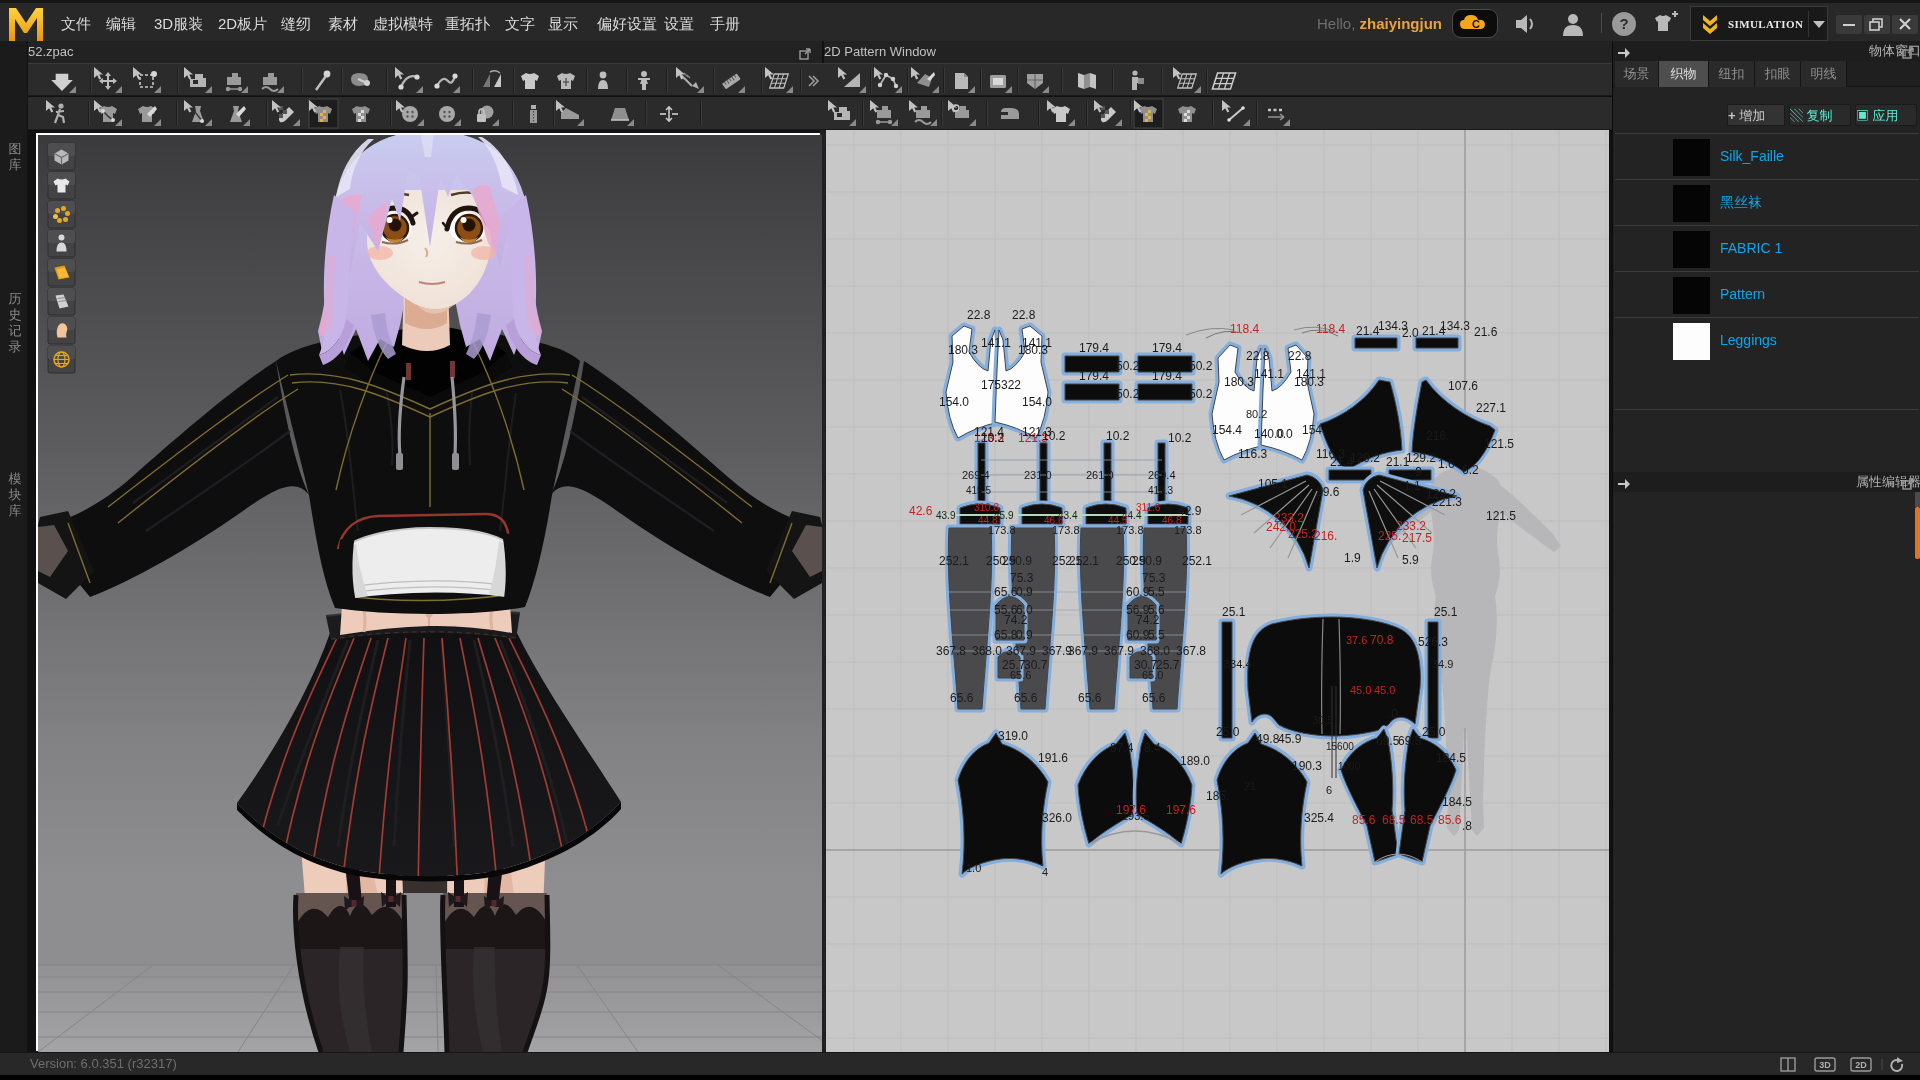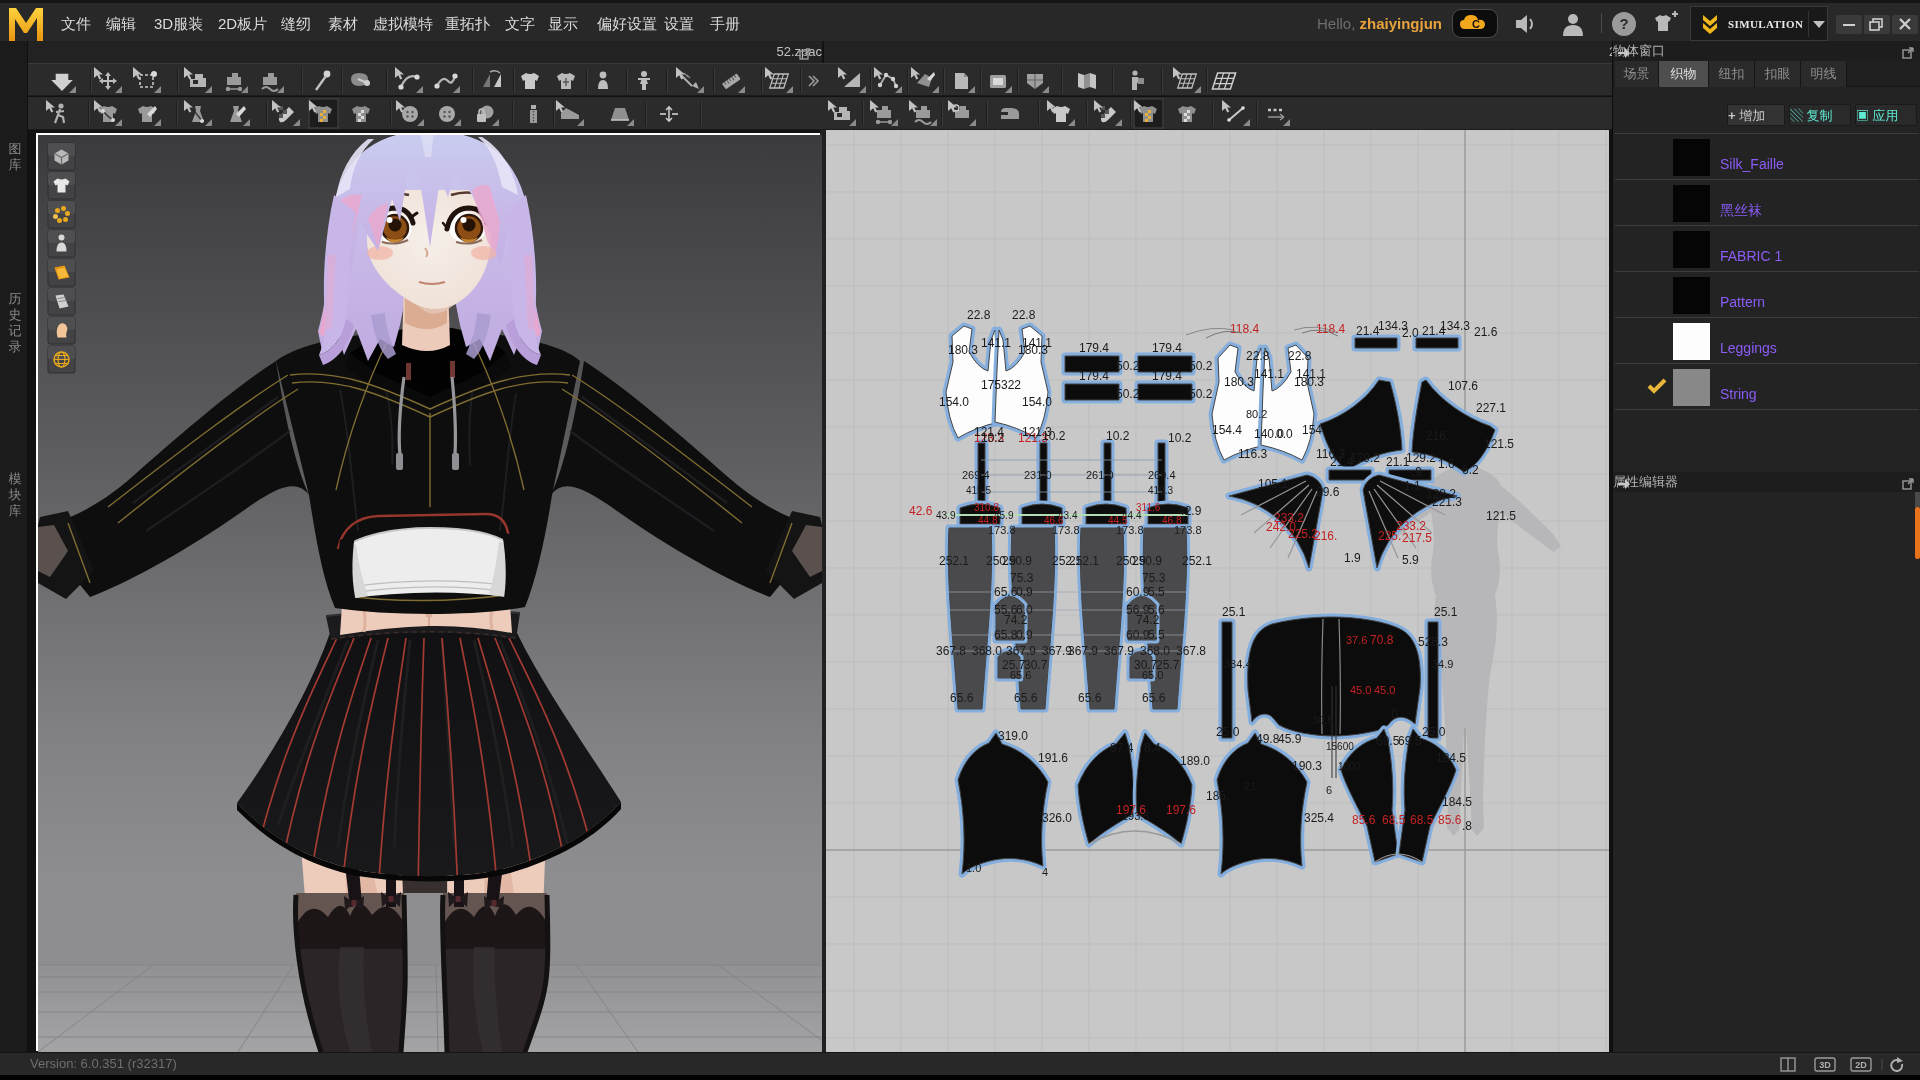--- a/index.html
+++ b/index.html
@@ -8,42 +8,42 @@
 #menubar { position:absolute; left:0; top:0; width:1920px; height:41px; background:#282828; border-top:3px solid #161616;padding-left:12px;}
 #logo { position:absolute; left:8px; top:5px; width:36px; height:33px; }
 .menu { position:absolute; top:0; height:41px; line-height:41px; color:#dcdcdc; font-size:15px; }
 #hello { position:absolute; top:0; height:41px; line-height:41px; font-size:15px; color:#6e6e6e; right:478px;}
 #hello b { color:#e8a33d; font-weight:bold; }
 
 #leftstrip { position:absolute; left:0; top:41px; width:28px; height:1011px; background:#1b1b1b; border-right:1px solid #111;}
 #leftstrip .vtab { position:absolute; left:7px; width:16px; color:#8a8a8a; font-size:13px; line-height:16px; text-align:center; }
 
 .ptitle { position:absolute; top:41px; height:22px; background:#222222; color:#c0c0c0;
-  font-size:13px; text-align:right; line-height:21px; }
+  font-size:13px; text-align:left; line-height:21px; }
 
 #tb1 { position:absolute; left:28px; top:63px; width:1584px; height:33px; background:#2b2b2b; border-top:1px solid #3a3a3a; border-bottom:1px solid #1a1a1a;}
 #tb2 { position:absolute; left:28px; top:97px; width:1584px; height:33px; background:#2b2b2b; border-bottom:1px solid #1a1a1a;}
 
 #view3d { position:absolute; left:36px; top:133px; width:784px; height:918px;
   border:2px solid #fdfdfd; background:#555; }
 #view3d svg { display:block; }
 #view2d { position:absolute; left:826px; top:130px; width:783px; height:922px; background:#c8c8c8; }
 #view2d svg { display:block; }
 #gap23 { position:absolute; left:820px; top:130px; width:6px; height:922px; background:#202020; }
 
 #rightpanel { position:absolute; left:1612px; top:41px; width:308px; height:1011px; background:#232323; border-left:1px solid #0c0c0c; }
-.phead { position:absolute; left:0; width:308px; height:20px; background:#1d1d1d; color:#b4b4b4; font-size:13px; text-align:left; line-height:19px; }
+.phead { position:absolute; left:0; width:308px; height:20px; background:#1d1d1d; color:#b4b4b4; font-size:13px; text-align:right; line-height:19px; }
 .tabs { position:absolute; left:0; top:20px; width:308px; height:26px; background:#1f1f1f; border-bottom:1px solid #151515;}
 .tab { position:absolute; top:0; height:26px; line-height:26px; text-align:center; color:#909090; font-size:13px; background:#2a2a2a; border-right:1px solid #151515;}
 .tab.sel { background:#4e4e4e; color:#e0e0e0; }
 .obtn { position:absolute; height:22px; line-height:21px; font-size:13px; color:#c8c8c8; background:#333333; border:1px solid #1a1a1a; border-radius:2px; text-align:left;}
 .obtn.dis { color:#5eead4; background:#2a2a2a; }
 .frow { position:absolute; left:2px; width:304px; height:46px; border-top:1px solid #3c3c3c; }
 .frow .sw { position:absolute; left:58px; top:5px; width:37px; height:37px; }
-.frow .nm { position:absolute; left:105px; top:14px; font-size:14px; color:#8b5cf6;margin-top:8px; }
+.frow .nm { position:absolute; left:105px; top:14px; font-size:14px; color:#0ea5e9; }
 
 #bottombar { position:absolute; left:0; top:1052px; width:1920px; height:23px; background:#282828; border-top:1px solid #161616;}
 #version { position:absolute; left:30px; top:3px; color:#6f6f6f; font-size:13px; }
 #verybottom { position:absolute; left:0; top:1075px; width:1920px; height:5px; background:#020202; }
 .winbtn { position:absolute; top:12px; width:26px; height:19px; background:#3a3a3a; border-radius:2px; }
 </style></head>
 <body>
 <div id="root">
 <div id="menubar">
 <svg id="logo" viewBox="0 0 36 33" xmlns="http://www.w3.org/2000/svg">
@@ -1191,27 +1191,20 @@
       <div class="nm">FABRIC 1</div>
     </div>
 <div class="frow" style="top:230px">
       <div class="sw" style="background:#050505"></div>
       <div class="nm">Pattern</div>
     </div>
 <div class="frow" style="top:276px">
       <div class="sw" style="background:#fdfdfd"></div>
       <div class="nm">Leggings</div>
     </div>
-<div class="frow" style="top:322px">
-      <svg style="position:absolute;left:32px;top:14px" width="20" height="16" xmlns="http://www.w3.org/2000/svg">
-        <path d="M2,8 L7,13 L18,2" stroke="#e8b73a" stroke-width="4" fill="none"></path>
-      </svg>
-      <div class="sw" style="background:#888888"></div>
-      <div class="nm">String</div>
-    </div>
 <div class="frow" style="top:368px"></div>
 <div class="phead" style="top:431px"><span style="position:absolute;left:4px;top:4px"><svg width="14" height="12" xmlns="http://www.w3.org/2000/svg">
           <path d="M1,5 L8,5 L8,1 L13,6 L8,11 L8,7 L1,7 Z" fill="#c8c8c8"></path>
         </svg></span>属性编辑器<span style="position:absolute;right:6px;top:4px"><svg width="13" height="12" xmlns="http://www.w3.org/2000/svg">
           <rect x="1" y="3" width="8" height="8" fill="none" stroke="#9a9a9a" stroke-width="1.4"></rect>
           <path d="M6,6 L11,1 M11,1 L7,1 M11,1 L11,5" stroke="#9a9a9a" stroke-width="1.4" fill="none"></path>
         </svg></span></div>
 <div style="position:absolute;left:302px;top:466px;width:5px;height:52px;background:#e8721c;border-radius:2px"></div>
 <div style="position:absolute;left:302px;top:451px;width:5px;height:15px;background:#4a4a4a"></div>
 </div>

